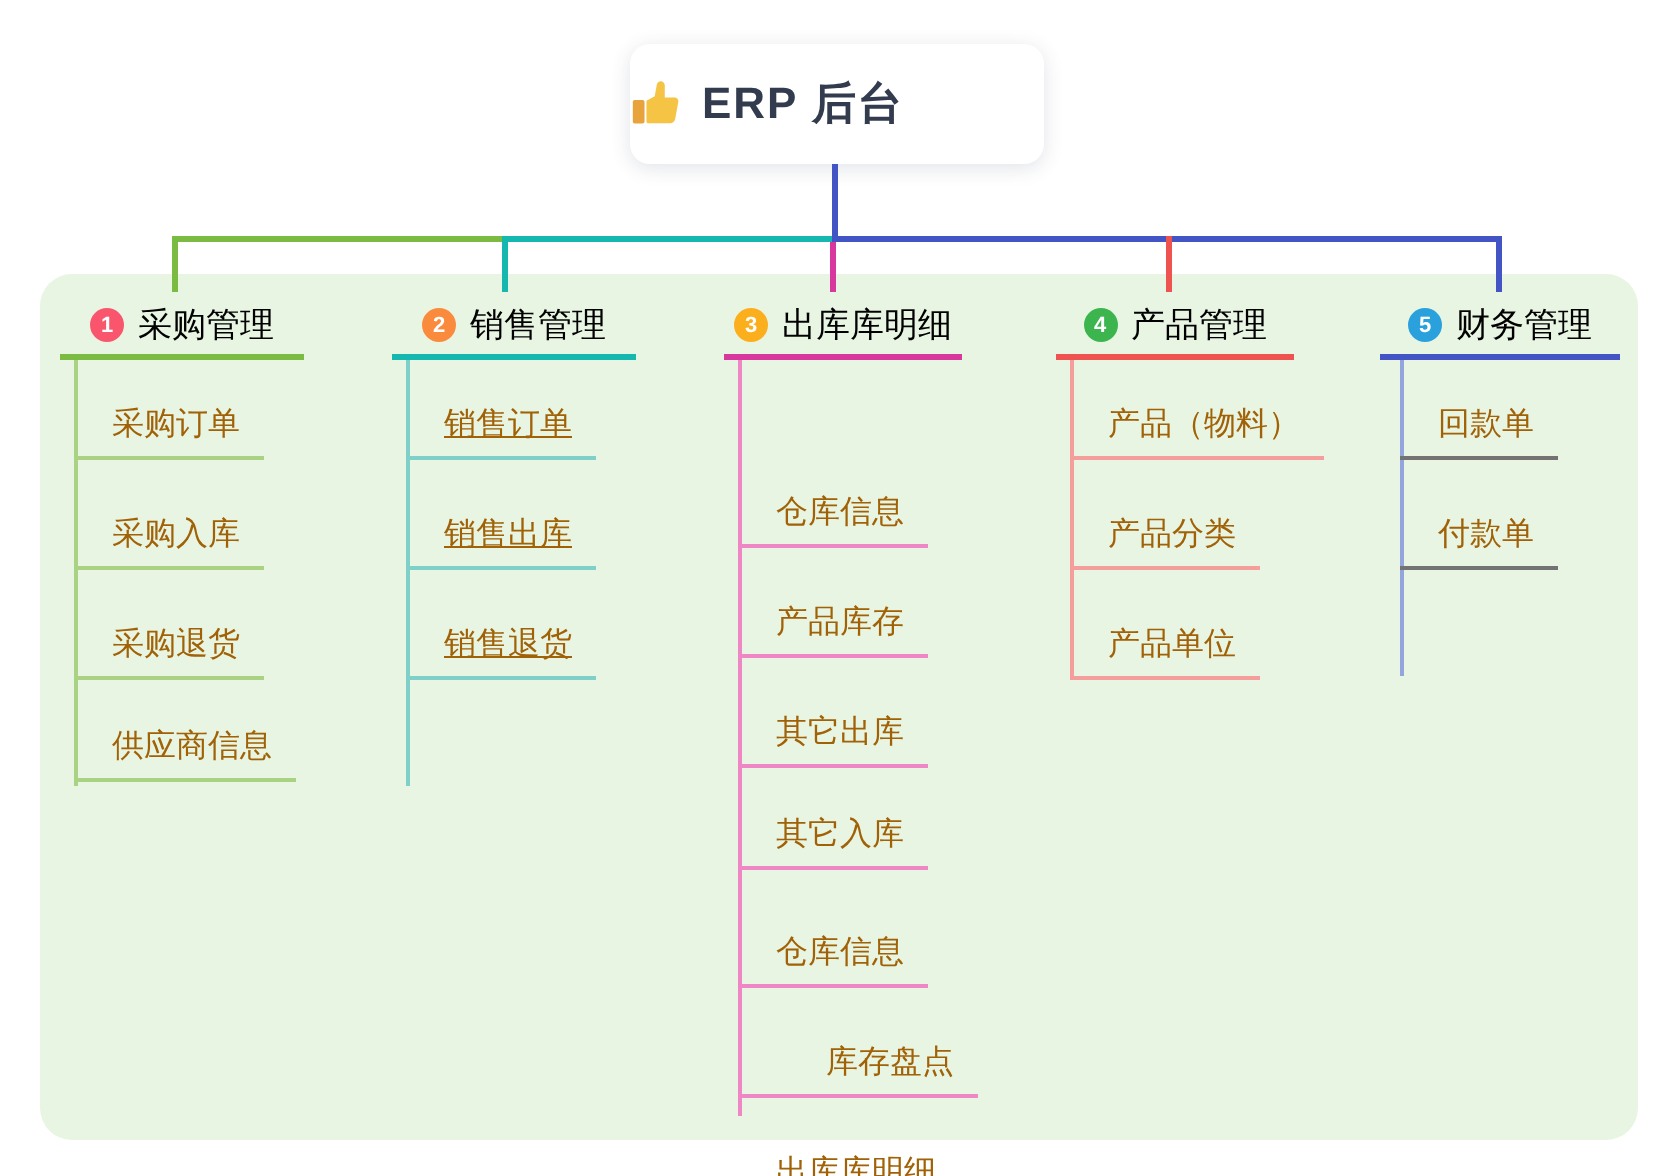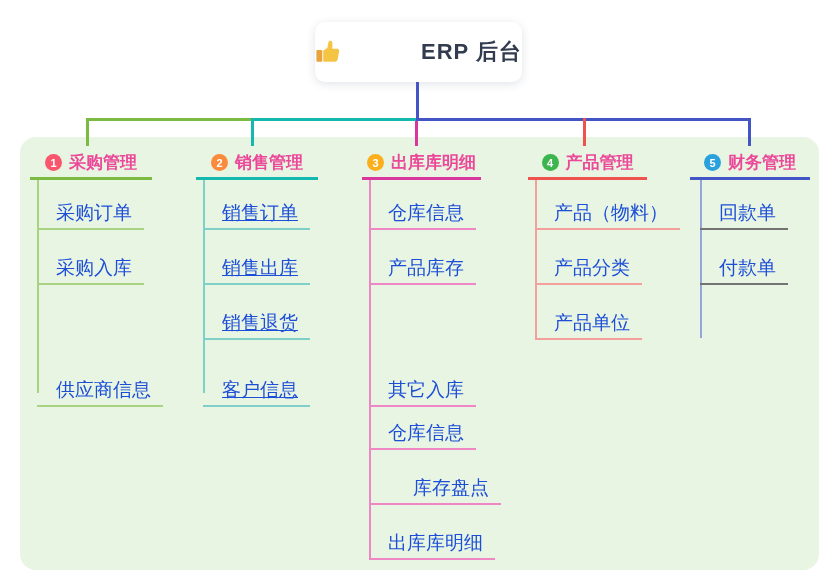--- a/index.html
+++ b/index.html
@@ -8,65 +8,65 @@
     font-family:"Liberation Sans","DejaVu Sans",sans-serif;
     color:#333f50;overflow:hidden;
   }
   .stage{position:absolute;inset:0;}
   
   .panel{position:absolute;left:20px;top:137px;width:799px;height:433px;
     background:#e8f5e2;border-radius:16px;}
   
   .root-card{position:absolute;left:315px;top:22px;width:207px;height:60px;
     background:#ffffff;border-radius:10px;box-shadow:0 2px 10px rgba(40,60,90,.14);
-    display:flex;align-items:center;justify-content:space-between;gap:10px;}
+    display:flex;align-items:center;justify-content:flex-start;gap:10px;}
   .root-label{font-size:22px;font-weight:600;color:#323c4e;letter-spacing:1px;}
   .thumb-icon{width:26px;height:26px;display:inline-block;}
   
   .line{position:absolute;}
   .stem{left:416px;top:82px;width:3px;height:39px;background:#4355c4;z-index:3;}
   .h1{left:86px;top:118px;width:167px;height:3px;background:#7cbb41;z-index:1;}
   .h2{left:253px;top:118px;width:165px;height:3px;background:#14b8af;z-index:1;}
   .h5{left:418px;top:118px;width:333px;height:3px;background:#4355c4;z-index:1;}
   .v1{left:86px;top:118px;width:3px;height:28px;background:#7cbb41;z-index:2;}
   .v2{left:251px;top:118px;width:3px;height:28px;background:#14b8af;z-index:2;}
   .v3{left:415px;top:121px;width:3px;height:25px;background:#d8379e;z-index:2;}
   .v4{left:583px;top:118px;width:3px;height:28px;background:#ef5350;z-index:2;}
   .v5{left:748px;top:118px;width:3px;height:28px;background:#4355c4;z-index:2;}
   
   .branch{position:absolute;top:148px;height:29px;display:flex;align-items:center;
     justify-content:center;gap:7px;z-index:4;cursor:default;}
-  .branch-label{font-size:17px;font-weight:700;color:#ec4899;white-space:nowrap;}
+  .branch-label{font-size:17px;font-weight:400;color:#000000;white-space:nowrap;}
   .badge{width:17px;height:17px;border-radius:50%;color:#fff;font-size:11px;
     font-weight:700;display:flex;align-items:center;justify-content:center;flex:0 0 auto;}
   .b1{left:30px;width:122px;border-bottom:3px solid #7cbb41;}
   .b2{left:196px;width:122px;border-bottom:3px solid #14b8af;}
   .b3{left:362px;width:119px;border-bottom:3px solid #d8379e;}
   .b4{left:528px;width:119px;border-bottom:3px solid #ef5350;}
   .b5{left:690px;width:120px;border-bottom:3px solid #4355c4;}
   .badge1{background:#f9556d;} .badge2{background:#fb8b3c;} .badge3{background:#fbaf1c;}
   .badge4{background:#3cb54e;} .badge5{background:#2aa1dc;}
   
   .rail{position:absolute;width:2px;top:180px;z-index:1;}
   .rail1{left:37px;height:213px;background:#a9d383;}
   .rail2{left:203px;height:213px;background:#7fd0c9;}
   .rail3{left:369px;height:378px;background:#ef87c6;}
   .rail4{left:535px;height:158px;background:#f59f9d;}
   .rail5{left:700px;height:158px;background:#92a5dc;}
   
-  .item{position:absolute;display:inline-block;font-size:19px;line-height:17px;
-    padding:0 12px 7px 19px;white-space:nowrap;z-index:2;cursor:default;color:#1d4ed8;}
+  .item{position:absolute;display:inline-block;font-size:16px;line-height:17px;
+    padding:0 12px 7px 19px;white-space:nowrap;z-index:2;cursor:default;color:#a16207;}
   .iu1{border-bottom:2px solid #a9d383;}
   .iu2{border-bottom:2px solid #7fd0c9;text-decoration:underline;}
   .iu3{border-bottom:2px solid #ef87c6;}
   .iu4{border-bottom:2px solid #f59f9d;}
   .iu5{border-bottom:2px solid #737373;}
-  .r0{top:204px;} .r1{top:259px;} .r2{top:314px;} .r3{top:381px;}
+  .r0{top:204px;} .r1{top:259px;} .r2{top:314px;} .r3{top:365px;}
   .r4{top:424px;} .r5{top:479px;padding-left:44px;} .r6{top:534px;}
-  .x1{left:37px;} .x2{left:203px;} .x3{left:369px;} .x4{left:535px;} .x5{left:700px;}
+  .x1{left:37px;} .x2{left:203px;} .x3{left:369px;margin-top:44px;} .x4{left:535px;} .x5{left:700px;}
 </style>
 </head>
 <body>
 
 <div class="stage">
 
   <div class="panel"></div>
 
   <div class="line h1"></div>
   <div class="line h2"></div>
@@ -110,29 +110,30 @@
   </div>
 
   <div class="rail rail1"></div>
   <div class="rail rail2"></div>
   <div class="rail rail3"></div>
   <div class="rail rail4"></div>
   <div class="rail rail5"></div>
 
   <div class="item iu1 x1 r0">采购订单</div>
   <div class="item iu1 x1 r1">采购入库</div>
+  <div class="item iu1 x1 r2">采购退货</div>
   <div class="item iu1 x1 r3">供应商信息</div>
 
   <div class="item iu2 x2 r0">销售订单</div>
   <div class="item iu2 x2 r1">销售出库</div>
   <div class="item iu2 x2 r2">销售退货</div>
-  <div class="item iu2 x2 r3">客户信息</div>
 
   <div class="item iu3 x3 r0">仓库信息</div>
   <div class="item iu3 x3 r1">产品库存</div>
+  <div class="item iu3 x3 r2">其它出库</div>
   <div class="item iu3 x3 r3">其它入库</div>
   <div class="item iu3 x3 r4">仓库信息</div>
   <div class="item iu3 x3 r5">库存盘点</div>
   <div class="item iu3 x3 r6">出库库明细</div>
 
   <div class="item iu4 x4 r0">产品（物料）</div>
   <div class="item iu4 x4 r1">产品分类</div>
   <div class="item iu4 x4 r2">产品单位</div>
 
   <div class="item iu5 x5 r0">回款单</div>

